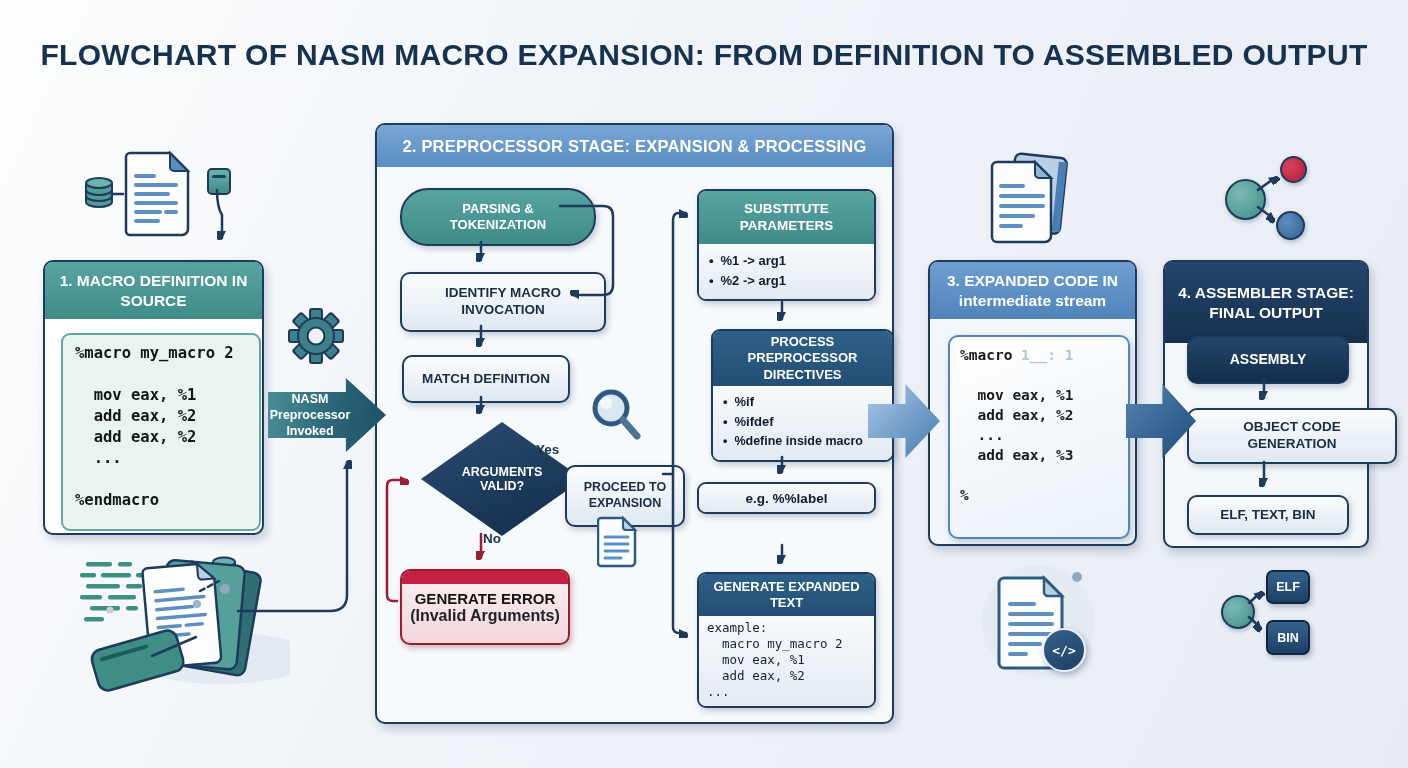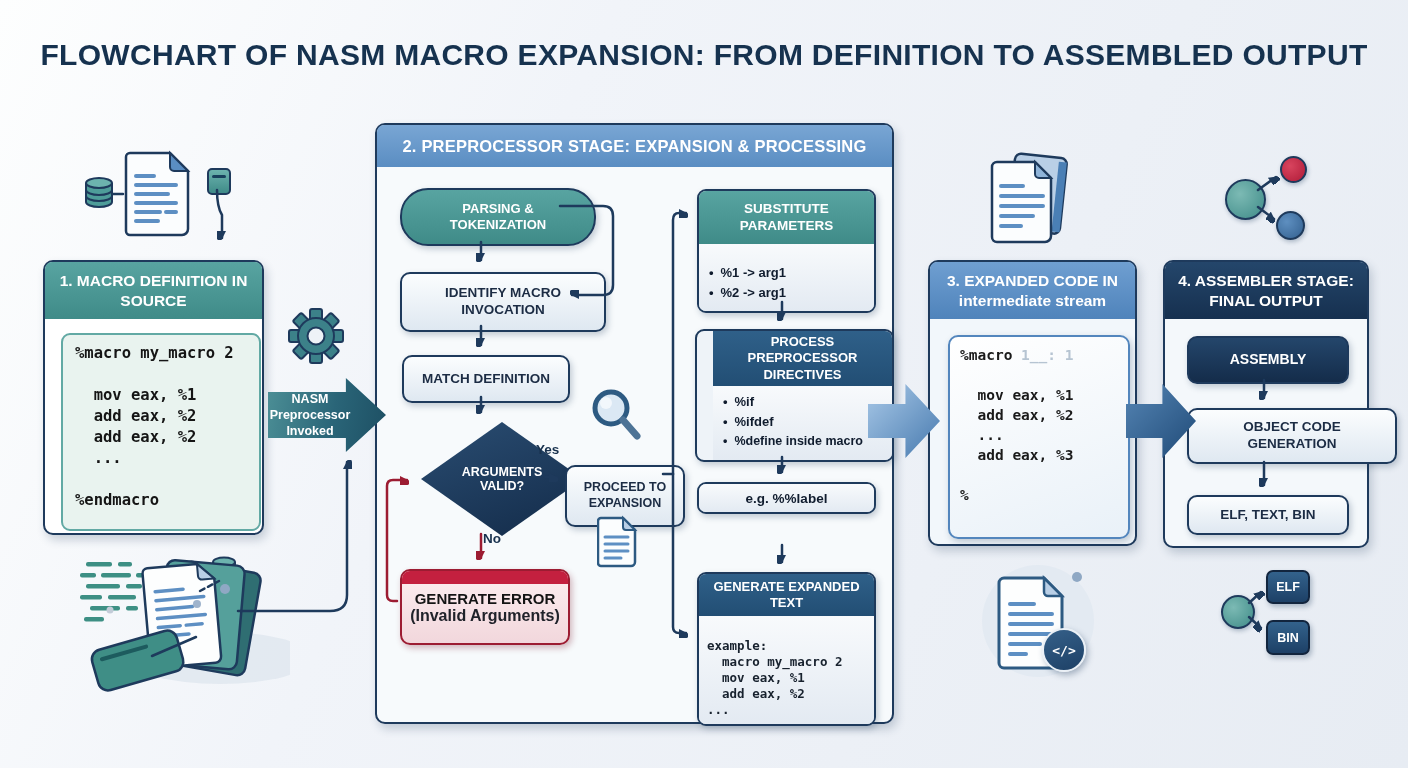--- a/index.html
+++ b/index.html
@@ -250,42 +250,42 @@
       <g stroke="#5d8fc3" stroke-width="3" stroke-linecap="round">
         <path d="M8 22 H31"></path>
           <path d="M8 29 H31"></path>
           <path d="M8 36 H31"></path>
           <path d="M8 43 H24"></path>
       </g>
     </svg>
 
     <div class="abs sub-box" style="left:320px;top:64px;width:175px;">
       <div class="sub-hdr teal-hdr" style="height:53px;font-size:13.5px;padding:0 20px;">SUBSTITUTE PARAMETERS</div>
-      <div class="sub-body" style="padding:19px 0 8px;">
+      <div class="sub-body" style="padding:7px 0 8px;">
         <div class="blt">%1 -&gt; arg1</div>
         <div class="blt">%2 -&gt; arg1</div>
       </div>
     </div>
 
-    <div class="abs sub-box" style="left:318px;top:204px;width:179px;padding-left:16px;">
+    <div class="abs sub-box" style="left:334px;top:204px;width:179px;">
       <div class="sub-hdr dkblue-hdr" style="height:55px;font-size:13px;padding:0 22px;">PROCESS PREPROCESSOR DIRECTIVES</div>
       <div class="sub-body" style="padding:6px 0 8px;">
         <div class="blt">%if</div>
         <div class="blt">%ifdef</div>
         <div class="blt" style="font-size:12.5px;">%define inside macro</div>
       </div>
     </div>
 
     <div class="abs sub-box" style="left:320px;top:357px;width:175px;">
       <div class="sub-body" style="height:28px;display:flex;align-items:center;justify-content:center;font-weight:800;font-size:13.5px;color:#101c2e;">e.g. %%label</div>
     </div>
 
     <div class="abs sub-box" style="left:320px;top:447px;width:175px;">
       <div class="sub-hdr dkblue-hdr" style="height:42px;font-size:13px;padding:0 6px;">GENERATE EXPANDED TEXT</div>
-      <div class="sub-body mono" style="padding:22px 0 6px 8px;font-size:12.5px;font-weight:700;color:#18222e;">
+      <div class="sub-body mono" style="padding:4px 0 6px 8px;font-size:12.5px;font-weight:400;color:#18222e;">
         <div class="cl" style="min-height:16px;">example:</div>
         <div class="cl" style="min-height:16px;">  macro my_macro 2</div>
         <div class="cl" style="min-height:16px;">  mov eax, %1</div>
         <div class="cl" style="min-height:16px;">  add eax, %2</div>
         <div class="cl" style="min-height:16px;">...</div>
       </div>
     </div>
   </div>
 
   <div class="abs block-arrow" style="left:868px;top:384px;width:72px;height:74px;clip-path:polygon(0 27%,52% 27%,52% 0,100% 50%,52% 100%,52% 73%,0 73%);background:linear-gradient(135deg,#a9c9e8,#4679ae);"></div>
@@ -322,21 +322,21 @@
       <div class="cl" style="min-height:20px;">  ...</div>
       <div class="cl" style="min-height:20px;">  add eax, %3</div>
       <div class="cl" style="min-height:20px;"></div>
       <div class="cl" style="min-height:20px;">%</div>
     </div>
   </div>
 
   <div class="abs block-arrow" style="left:1126px;top:384px;width:70px;height:74px;clip-path:polygon(0 27%,52% 27%,52% 0,100% 50%,52% 100%,52% 73%,0 73%);background:linear-gradient(135deg,#5585b4,#1f4a77);"></div>
 
   <div class="abs stage" style="left:1163px;top:260px;width:202px;height:284px;background:#f4f8fb;">
-    <div class="stage-hdr navy-hdr" style="height:57px;font-size:15.5px;padding:0 10px;">4. ASSEMBLER STAGE: FINAL OUTPUT</div>
+    <div class="stage-hdr navy-hdr" style="height:57px;font-size:15.5px;padding:12px 10px;">4. ASSEMBLER STAGE: FINAL OUTPUT</div>
     <div class="abs node node-navy" style="left:22px;top:74px;width:158px;height:44px;font-size:14px;">ASSEMBLY</div>
     <div class="abs node node-light" style="left:22px;top:146px;width:158px;height:52px;font-size:13.5px;padding:0 24px;">OBJECT CODE GENERATION</div>
     <div class="abs node node-light" style="left:22px;top:233px;width:158px;height:36px;font-size:13.5px;">ELF, TEXT, BIN</div>
   </div>
 
   <div class="abs" style="left:982px;top:565px;width:112px;height:112px;border-radius:50%;background:#e3eaf2;z-index:2;"></div>
   <svg class="icon" style="left:996px;top:574px;" width="72" height="98">
     <path d="M8 4 H48 L66 22 V88 a6 6 0 0 1 -6 6 H8 a5 5 0 0 1 -5 -5 V9 a5 5 0 0 1 5 -5 Z" fill="#fdfefe" stroke="#2d5a82" stroke-width="3"></path>
     <path d="M48 4 L66 22 H52 a4 4 0 0 1 -4 -4 Z" fill="#b9cfe6" stroke="#2d5a82" stroke-width="2.5"></path>
     <g stroke="#5d8fc3" stroke-width="4" stroke-linecap="round">

